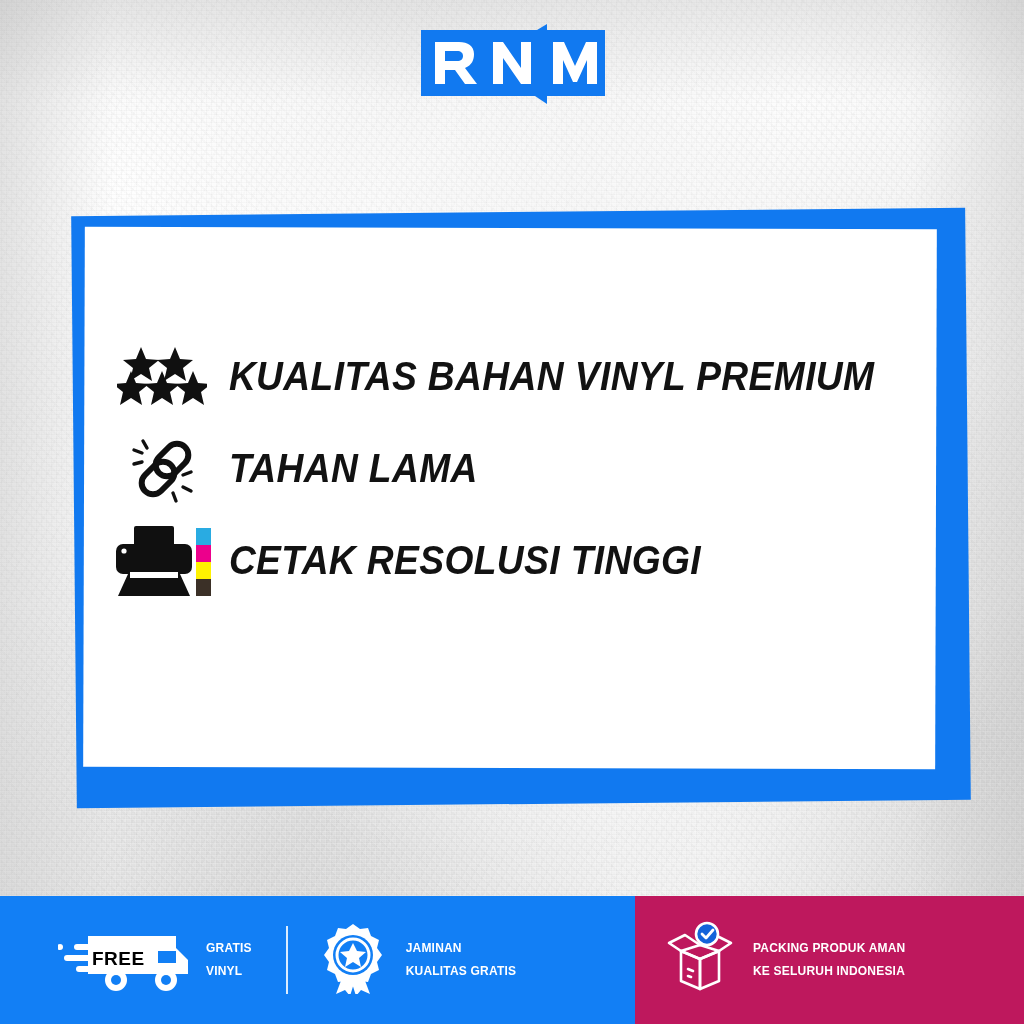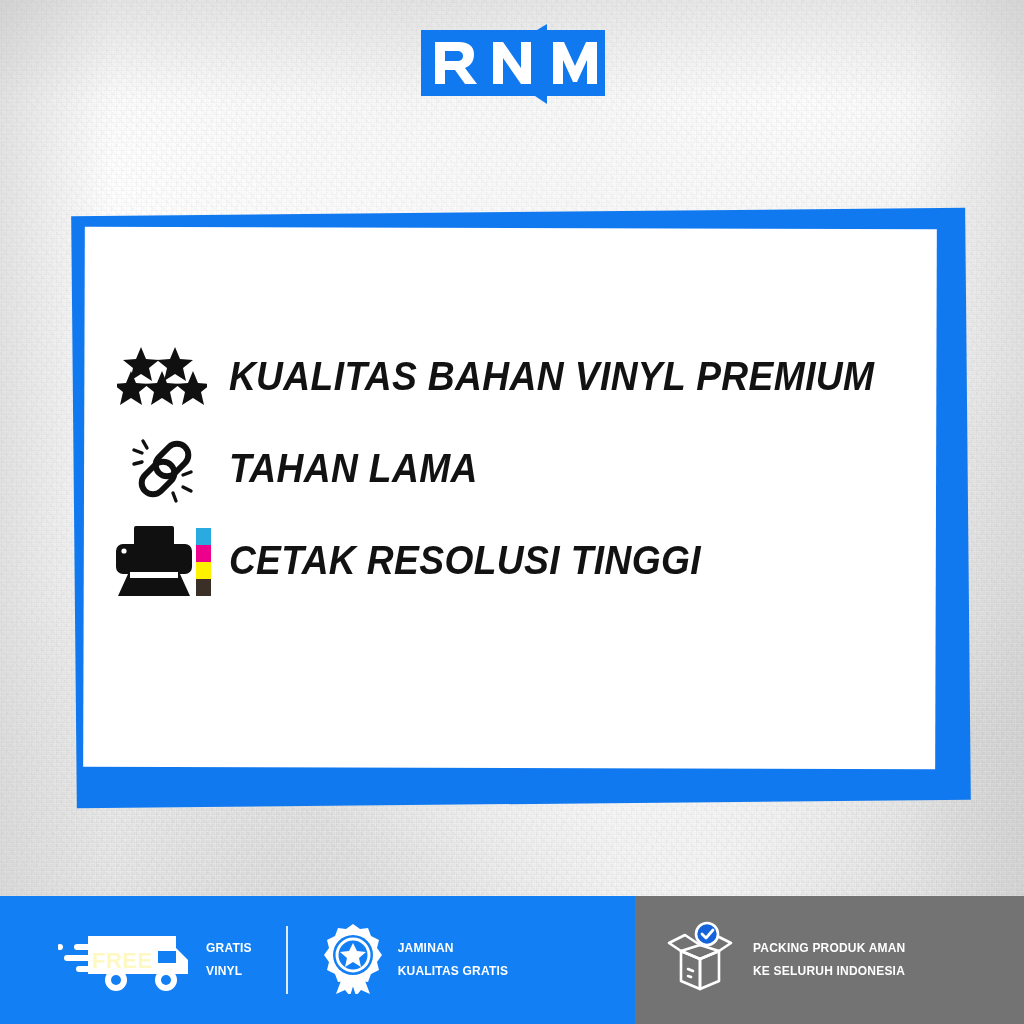--- a/index.html
+++ b/index.html
@@ -128,21 +128,21 @@
   }
   .banner-left {
     width: 635px;
     background: #127FF5;
     display: flex;
     align-items: center;
     position: relative;
   }
   .banner-right {
     width: 389px;
-    background: #737373;
+    background: #be185d;
     display: flex;
     align-items: center;
     position: relative;
   }
   .b-item {
     display: flex;
     align-items: center;
   }
   .b-text {
     color: #ffffff;
@@ -155,22 +155,22 @@
   }
   .b-divider {
     width: 2px;
     height: 68px;
     background: rgba(255,255,255,0.85);
   }
   .free-text {
     position: absolute;
     font-family: "Liberation Sans", sans-serif;
     font-weight: bold;
-    font-size: 22px;
-    color: #fef9c3;
+    font-size: 19px;
+    color: #000000;
     letter-spacing: .5px;
   }
 </style>
 </head>
 <body>
 
 <div id="stage">
 
   <div class="bg"></div>
   <div class="bg-grain"></div>
@@ -285,21 +285,21 @@
           <span class="free-text" style="left:34px;top:24px;">FREE</span>
         </div>
         <div style="margin-left:12px;">
           <div class="b-text">GRATIS</div>
           <div class="b-text">VINYL</div>
         </div>
       </div>
 
       <div class="b-divider" style="margin-left:34px;"></div>
 
-      <div class="b-item" style="margin-left:34px;">
+      <div class="b-item" style="margin-left:34px;gap:8px;">
         <div>
           <svg width="62" height="72" viewBox="0 0 62 72">
             <g fill="#ffffff">
               <path d="M31 2 L38 7 L46 6 L49 14 L57 18 L55 26 L60 33 L55 40 L57 48 L49 52 L46 60 L38 59 L31 64 L24 59 L16 60 L13 52 L5 48 L7 40 L2 33 L7 26 L5 18 L13 14 L16 6 L24 7 Z"></path>
               <path d="M20 56 L14 72 L23 68 L28 74 L33 58 Z"></path>
               <path d="M42 56 L48 72 L39 68 L34 74 L29 58 Z"></path>
             </g>
             <circle cx="31" cy="33" r="20" fill="#127FF5"></circle>
             <circle cx="31" cy="33" r="16" fill="none" stroke="#ffffff" stroke-width="3"></circle>
             <path d="M31 21 L35 29 L44 30 L37 36 L39 45 L31 40 L23 45 L25 36 L18 30 L27 29 Z" fill="#ffffff"></path>

